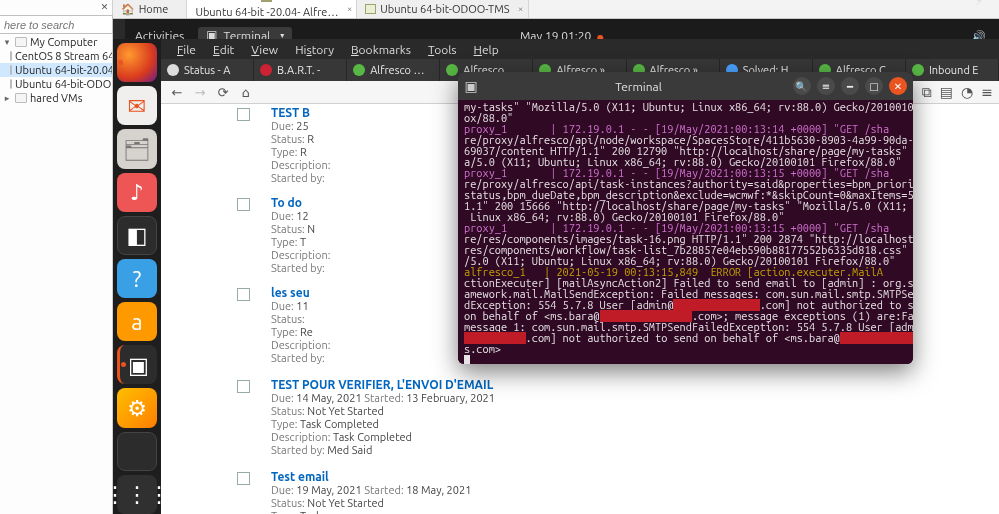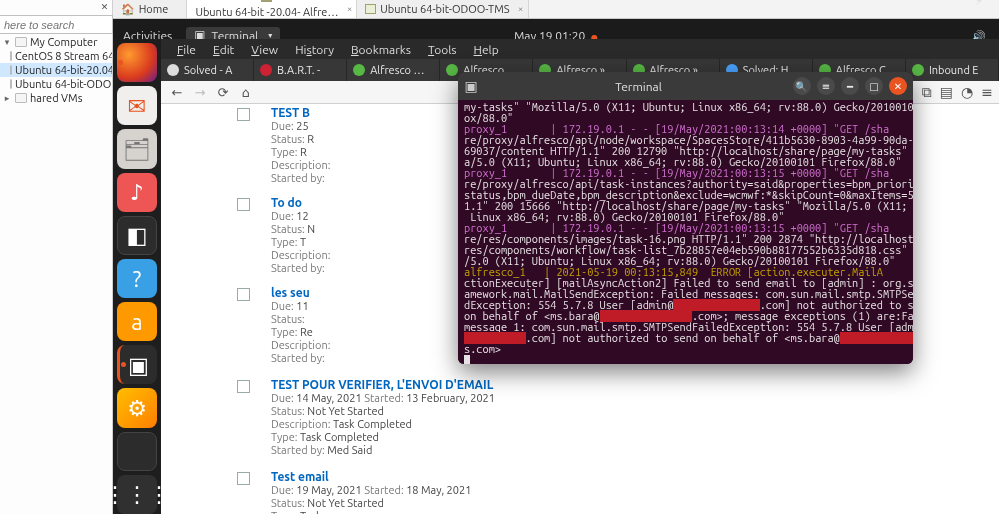--- a/index.html
+++ b/index.html
@@ -23,21 +23,21 @@
   #gnome { position:absolute; left:113px; top:0; width:886px; height:514px; background:#2a2a2a; }
 
   
   #host-tabs { position:absolute; left:0; top:0; right:0; height:19px; background:#f3f3f3; display:flex; align-items:stretch; border-bottom:1px solid #c9c9c9; }
   .host-tab { display:flex; align-items:center; gap:4px; padding:0 18px 0 8px; position:relative; font-size:11px; color:#333; border-right:1px solid #d5d5d5; background:#efefef; cursor:pointer; }
   .host-tab.active { background:#fff;flex-direction:column; }
   .host-tab .x { position:absolute; right:4px; top:3px; font-size:10px; color:#888; cursor:pointer; }
   .htab-icon { width:11px; height:10px; background:#eaf0d6; border:1px solid #a0a070; }
 
   
-  #topbar { position:absolute; left:0; top:19px; right:0; height:32px; background:#1b1b1b; color:#dcdcdc; display:flex; align-items:center; font-size:12px; }
+  #topbar { position:absolute; left:12px; top:19px; right:0; height:32px; background:#1b1b1b; color:#dcdcdc; display:flex; align-items:center; font-size:12px; }
   #topbar .left { padding-left:10px; display:flex; gap:14px; align-items:center; }
   #topbar .center { position:absolute; left:0; right:0; text-align:center; pointer-events:none; }
   #topbar .right { margin-left:auto; padding-right:10px; display:flex; gap:22px; align-items:center;flex-direction:column; }
   .carrow { font-size:8px; margin-left:4px; }
   .term-applet { background:#3a3a3a; border-radius:3px; padding:1px 8px; display:flex; align-items:center; gap:6px; }
 
   
   #menubar { position:absolute; left:48px; top:39px; right:0; height:20px; background:#2a2a2a; color:#ddd; display:flex; align-items:center; padding-left:8px; gap:1px; font-size:12px; }
   #menubar span { padding:2px 8px; cursor:pointer; }
   #menubar span u { text-decoration:underline; }
@@ -199,21 +199,21 @@
     <span><u>V</u>iew</span>
     <span>Hi<u>s</u>tory</span>
     <span><u>B</u>ookmarks</span>
     <span><u>T</u>ools</span>
     <span><u>H</u>elp</span>
   </div>
 
   <div id="fx-tabs">
     <div class="fx-tab gh">
         <span class="fav"></span>
-        <span>Solved - A</span>
+        <span>Status - A</span>
       </div>
     <div class="fx-tab bart">
         <span class="fav"></span>
         <span>B.A.R.T. -</span>
       </div>
     <div class="fx-tab">
         <span class="fav"></span>
         <span>Alfresco …</span>
       </div>
     <div class="fx-tab">
@@ -296,22 +296,22 @@
       <div class="task" style="position:relative;margin-top:8px;">
         <div class="task-sel"><span class="chk"></span></div>
         <div class="task-title">TEST POUR VERIFIER, L'ENVOI D'EMAIL</div>
         <div class="task-row">
           <span class="lbl">Due:</span>
           <span>14 May, 2021</span>
           <span class="started"><span class="lbl">Started:</span>
           <span>13 February, 2021</span></span>
         </div>
         <div class="task-row"><span class="lbl">Status:</span> <span>Not Yet Started</span></div>
+        <div class="task-row"><span class="lbl">Type:</span> <span>Task Completed</span></div>
         <div class="task-row"><span class="lbl">Description:</span> <span>Task Completed</span></div>
-        <div class="task-row"><span class="lbl">Type:</span> <span>Task Completed</span></div>
         <div class="task-row"><span class="lbl">Started by:</span> <span>Med Said</span></div>
       </div>
 
       <div class="task" style="position:relative;margin-top:8px;">
         <div class="task-sel"><span class="chk"></span></div>
         <div class="task-title">Test email</div>
         <div class="task-row">
           <span class="lbl">Due:</span>
           <span>19 May, 2021</span>
           <span class="started"><span class="lbl">Started:</span>

